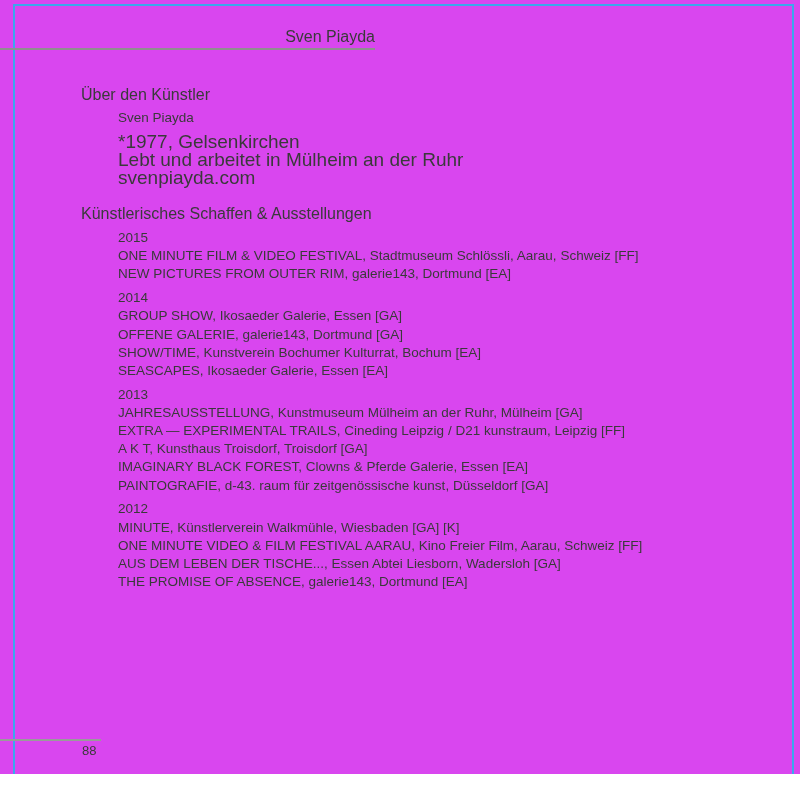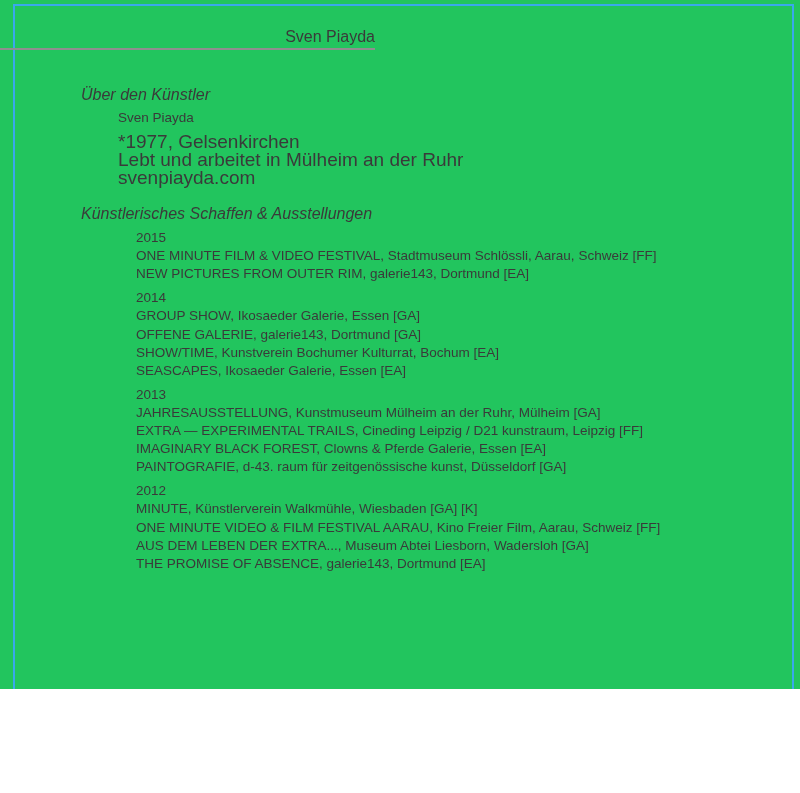--- a/index.html
+++ b/index.html
@@ -3,22 +3,22 @@
 <meta charset="utf-8">
 <style>
   html, body {
     margin: 0;
     padding: 0;
     background: #ffffff;
   }
   .screen {
     position: relative;
     width: 800px;
-    height: 689px;
-    background: #22c55e;
+    height: 774px;
+    background: #d946ef;
     overflow: hidden;
     font-family: "Liberation Sans", sans-serif;
     color: #3a3a3a;
   }
   .artboard-border {
     position: absolute;
     left: 13px;
     top: 4px;
     width: 781px;
     height: 784px;
@@ -45,21 +45,20 @@
     height: 2px;
     background: #8f8f8f;
   }
   .section-heading {
     position: absolute;
     left: 81px;
     font-size: 16px;
     line-height: 20px;
     color: #3a3a3a;
     white-space: nowrap;
-    font-style: italic;
   }
   .about-heading { top: 85px; }
   .exhibitions-heading { top: 204px; }
   .about-name {
     position: absolute;
     left: 118px;
     top: 109px;
     font-size: 13.5px;
     line-height: 18.2px;
     white-space: nowrap;
@@ -67,21 +66,21 @@
   .about-bio {
     position: absolute;
     left: 118px;
     top: 133px;
     font-size: 19px;
     line-height: 18.2px;
   }
   .about-bio div { white-space: nowrap; }
   .exhibition-list {
     position: absolute;
-    left: 136px;
+    left: 118px;
     top: 229px;
     font-size: 13.5px;
     line-height: 18.2px;
   }
   .exhibition-group { margin: 0 0 5.5px 0; }
   .exhibition-year { white-space: nowrap; }
   .exhibition-item { white-space: nowrap; }
   .footer-rule {
     position: absolute;
     left: 0;
@@ -132,28 +131,29 @@
         <div class="exhibition-year">2014</div>
         <div class="exhibition-item">GROUP SHOW, Ikosaeder Galerie, Essen [GA]</div>
         <div class="exhibition-item">OFFENE GALERIE, galerie143, Dortmund [GA]</div>
         <div class="exhibition-item">SHOW/TIME, Kunstverein Bochumer Kulturrat, Bochum [EA]</div>
         <div class="exhibition-item">SEASCAPES, Ikosaeder Galerie, Essen [EA]</div>
       </div>
       <div class="exhibition-group">
         <div class="exhibition-year">2013</div>
         <div class="exhibition-item">JAHRESAUSSTELLUNG, Kunstmuseum Mülheim an der Ruhr, Mülheim [GA]</div>
         <div class="exhibition-item">EXTRA — EXPERIMENTAL TRAILS, Cineding Leipzig / D21 kunstraum, Leipzig [FF]</div>
+        <div class="exhibition-item">A K T, Kunsthaus Troisdorf, Troisdorf [GA]</div>
         <div class="exhibition-item">IMAGINARY BLACK FOREST, Clowns &amp; Pferde Galerie, Essen [EA]</div>
         <div class="exhibition-item">PAINTOGRAFIE, d-43. raum für zeitgenössische kunst, Düsseldorf [GA]</div>
       </div>
       <div class="exhibition-group">
         <div class="exhibition-year">2012</div>
         <div class="exhibition-item">MINUTE, Künstlerverein Walkmühle, Wiesbaden [GA] [K]</div>
         <div class="exhibition-item">ONE MINUTE VIDEO &amp; FILM FESTIVAL AARAU, Kino Freier Film, Aarau, Schweiz [FF]</div>
-        <div class="exhibition-item">AUS DEM LEBEN DER EXTRA..., Museum Abtei Liesborn, Wadersloh [GA]</div>
+        <div class="exhibition-item">AUS DEM LEBEN DER TISCHE..., Essen Abtei Liesborn, Wadersloh [GA]</div>
         <div class="exhibition-item">THE PROMISE OF ABSENCE, galerie143, Dortmund [EA]</div>
       </div>
     </div>
 
   <div class="footer-rule"></div>
 
   <div class="page-number">88</div>
 
 </div>
 

